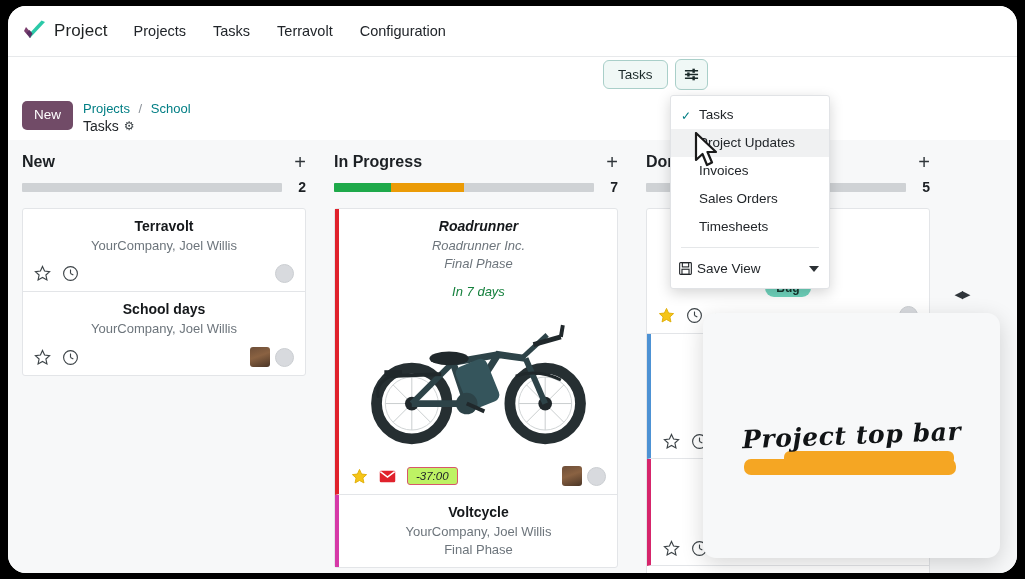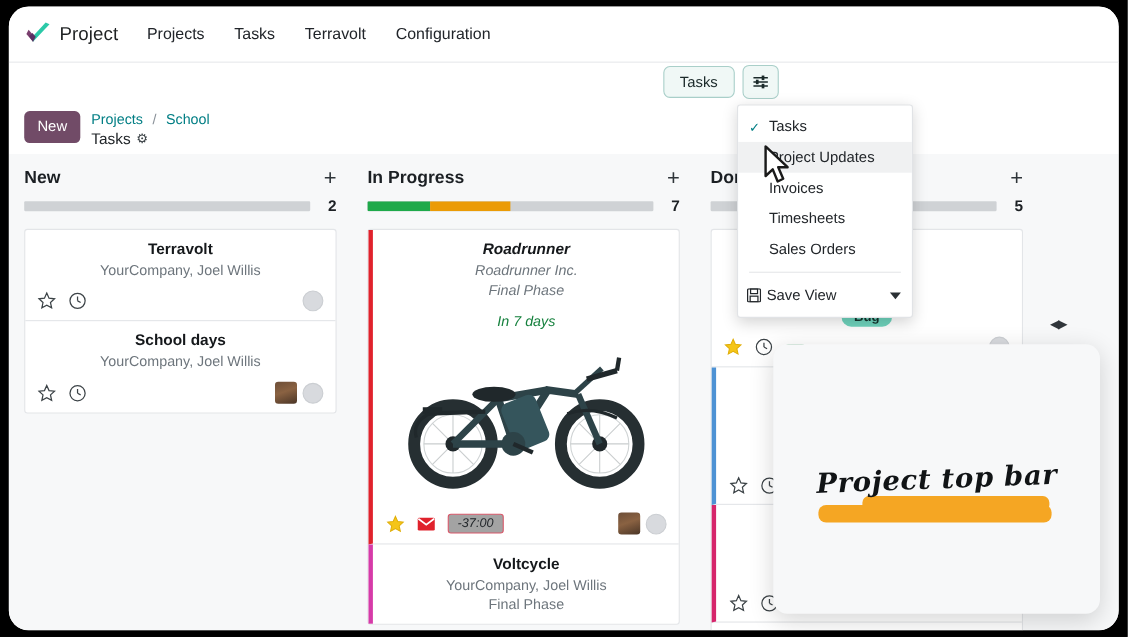--- a/index.html
+++ b/index.html
@@ -125,21 +125,21 @@
   .ic { width: 17px; height: 17px; margin-right: 11px; flex: 0 0 auto; }
   .spacer { flex: 1 1 auto; }
   .avatar {
     width: 20px; height: 20px; border-radius: 3px; flex: 0 0 auto;
     background: linear-gradient(160deg,#6d4e38 0%,#8a6242 45%,#4a3526 100%);
     margin-right: 5px;
   }
   .dot { width: 19px; height: 19px; border-radius: 50%; background: #d8dade; border: 1px solid #cbced2; flex: 0 0 auto; }
   .badge-box {
     border: 1px solid #d8586a; color: #22262a; font-size: 11.5px;
-    border-radius: 3px; padding: 2px 8px; background:#a3a3a3;
+    border-radius: 3px; padding: 2px 8px; background:#bef264;
   }
   .tag { display:inline-block; background: #6fd4bd; color: #14332c; font-size: 12px; font-weight:bold; border-radius: 11px; padding: 2px 11px; margin-top:6px; }
   .bikeimg { width: 100%; height: 152px; margin: 6px 0 2px 0; display:block; }
 
   
   #cancelled {
     position: absolute; left: 928px; top: 148px; width: 52px;
     display: flex; flex-direction: column; align-items: center;
   }
   .collapse-ic { font-size: 11px; color: #30363b; letter-spacing: -1px; margin-bottom: 14px; }
@@ -479,24 +479,24 @@
       <span class="dd-check">✓</span>
       <span>Tasks</span>
     </div>
     <div class="dd-item hover">
       <span>Project Updates</span>
     </div>
     <div class="dd-item">
       <span>Invoices</span>
     </div>
     <div class="dd-item">
+      <span>Sales Orders</span>
+    </div>
+    <div class="dd-item">
       <span>Timesheets</span>
-    </div>
-    <div class="dd-item">
-      <span>Sales Orders</span>
     </div>
     <div class="dd-sep"></div>
     <div class="dd-save">
       <svg class="save-ic" viewBox="0 0 14 14">
         <rect x="0.7" y="0.7" width="12.6" height="12.6" rx="1" fill="none" stroke="#22262a" stroke-width="1.2"></rect>
         <rect x="3.6" y="0.7" width="6.8" height="4.6" fill="none" stroke="#22262a" stroke-width="1.2"></rect>
         <rect x="3.2" y="7.8" width="7.6" height="5.5" fill="none" stroke="#22262a" stroke-width="1.2"></rect>
       </svg>
       <span>Save View</span>
       <span class="dd-caret"></span>

